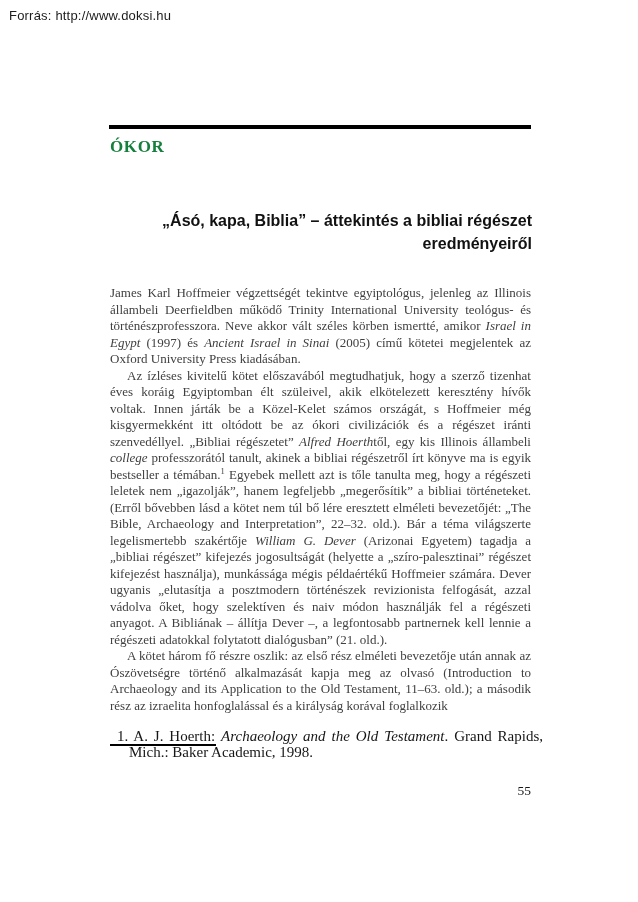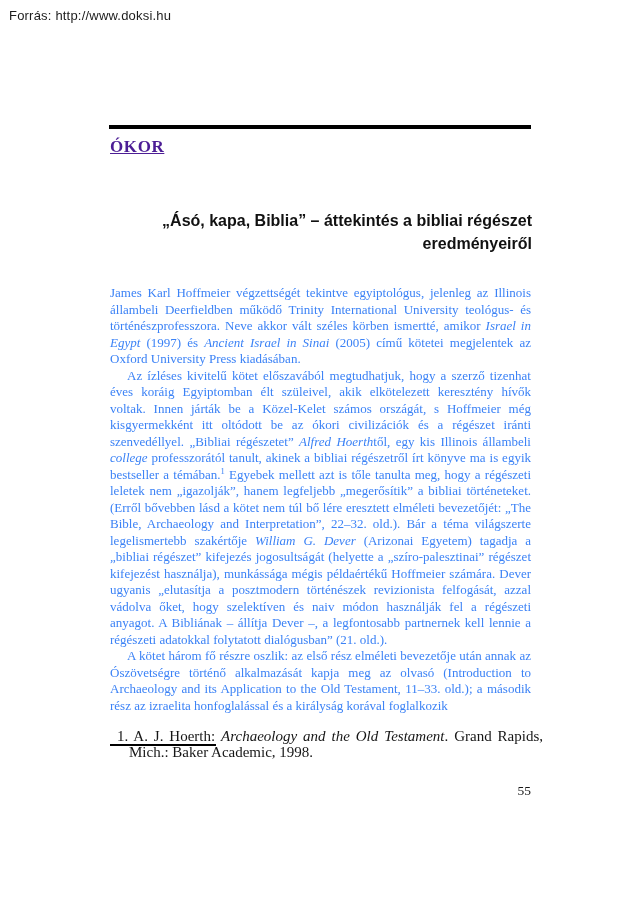--- a/index.html
+++ b/index.html
@@ -25,40 +25,39 @@
     position: absolute; left: 109px; top: 125px;
     width: 422px; height: 4px; background: #000;
   }
 
   .section-heading {
     position: absolute; left: 110px; top: 137px;
     margin: 0;
     font-family: "Liberation Serif", serif;
     font-size: 17px; font-weight: bold;
     letter-spacing: 0.6px;
-    color: #4c1d95;
-    text-decoration: underline;
+    color: #15803d;
   }
 
   .title {
     position: absolute; left: 108px; top: 209px;
     width: 424px; margin: 0;
     font-family: "Liberation Sans", sans-serif;
     font-size: 16px; font-weight: bold;
     line-height: 23px;
     color: #111;
     text-align: right;
   }
 
   .body {
     position: absolute; left: 110px; top: 285px;
     width: 421px;
     font-size: 13px; line-height: 16.5px;
     text-align: justify;
-    color: #3b82f6;
+    color: #404040;
   }
   .para { margin: 0; }
   .para.indent { text-indent: 17px; }
 
   .seg-italic { font-style: italic; }
   .seg-sup {
     font-size: 8.5px;
     position: relative; top: -4.5px;
     line-height: 0;
   }
@@ -93,21 +92,21 @@
 
   <div class="toprule"></div>
 
   <h2 class="section-heading">ÓKOR</h2>
 
   <h1 class="title">„Ásó, kapa, Biblia” – áttekintés a bibliai régészet eredményeiről</h1>
 
   <div class="body">
     <p class="para"><span>James Karl Hoffmeier végzettségét tekintve egyiptológus, jelenleg az Illinois állambeli Deerfieldben működő Trinity International University teológus- és történészprofesszora. Neve akkor vált széles körben ismertté, amikor </span><span class="seg-italic">Israel in Egypt</span><span> (1997) és </span><span class="seg-italic">Ancient Israel in Sinai</span><span> (2005) című kötetei megjelentek az Oxford University Press kiadásában.</span></p>
     <p class="para indent"><span>Az ízléses kivitelű kötet előszavából megtudhatjuk, hogy a szerző tizenhat éves koráig Egyiptomban élt szüleivel, akik elkötelezett keresztény hívők voltak. Innen járták be a Közel-Kelet számos országát, s Hoffmeier még kisgyermekként itt oltódott be az ókori civilizációk és a régészet iránti szenvedéllyel. „Bibliai régészetet” </span><span class="seg-italic">Alfred Hoerth</span><span>től, egy kis Illinois állambeli </span><span class="seg-italic">college</span><span> professzorától tanult, akinek a bibliai régészetről írt könyve ma is egyik bestseller a témában.</span><span class="seg-sup">1</span><span> Egyebek mellett azt is tőle tanulta meg, hogy a régészeti leletek nem „igazolják”, hanem legfeljebb „megerősítik” a bibliai történeteket. (Erről bővebben lásd a kötet nem túl bő lére eresztett elméleti bevezetőjét: „The Bible, Archaeology and Interpretation”, 22–32. old.). Bár a téma világszerte legelismertebb szakértője </span><span class="seg-italic">William G. Dever</span><span> (Arizonai Egyetem) tagadja a „bibliai régészet” kifejezés jogosultságát (helyette a „szíro-palesztinai” régészet kifejezést használja), munkássága mégis példaértékű Hoffmeier számára. Dever ugyanis „elutasítja a posztmodern történészek revizionista felfogását, azzal vádolva őket, hogy szelektíven és naiv módon használják fel a régészeti anyagot. A Bibliának – állítja Dever –, a legfontosabb partnernek kell lennie a régészeti adatokkal folytatott dialógusban” (21. old.).</span></p>
-    <p class="para indent"><span>A kötet három fő részre oszlik: az első rész elméleti bevezetője után annak az Ószövetségre történő alkalmazását kapja meg az olvasó (Introduction to Archaeology and its Application to the Old Testament, 11–33. old.); a második rész az izraelita honfoglalással és a királyság korával foglalkozik</span></p>
+    <p class="para indent"><span>A kötet három fő részre oszlik: az első rész elméleti bevezetője után annak az Ószövetségre történő alkalmazását kapja meg az olvasó (Introduction to Archaeology and its Application to the Old Testament, 11–63. old.); a második rész az izraelita honfoglalással és a királyság korával foglalkozik</span></p>
   </div>
 
   <div class="footnote-rule"></div>
 
   <div class="footnote"><span>1. A. J. Hoerth: </span><span class="seg-italic">Archaeology and the Old Testament</span><span>. Grand Rapids, Mich.: Baker Academic, 1998.</span></div>
 
   <div class="page-number">55</div>
 
 </div>
 

